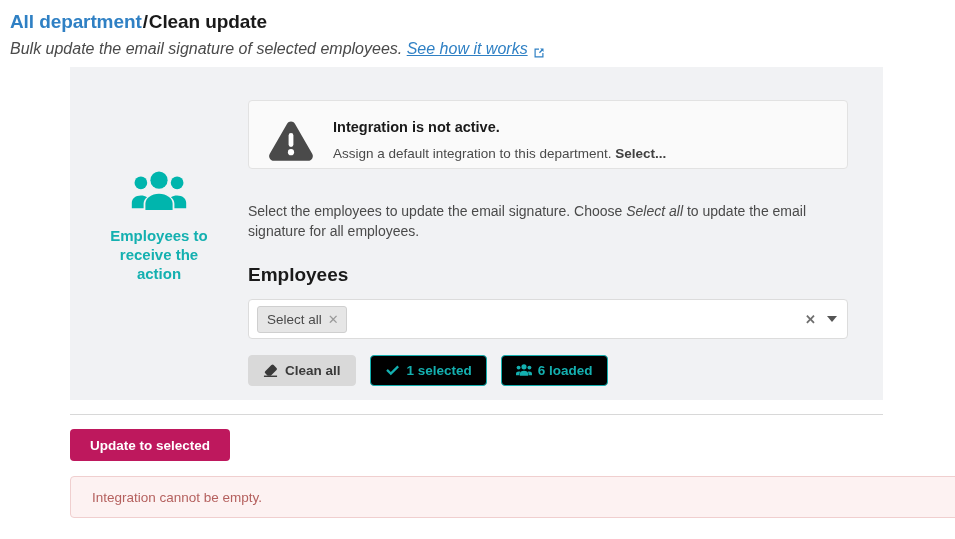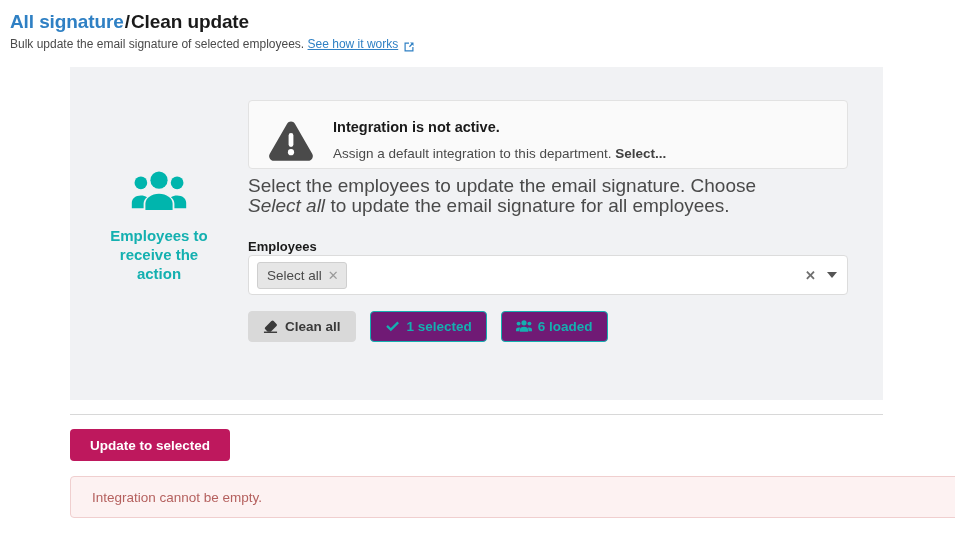--- a/index.html
+++ b/index.html
@@ -30,23 +30,25 @@
     text-decoration: none;
   }
   .crumb-sep {
     color: #1a1a1a;
     margin: 0 1px;
   }
   .crumb-current {
     color: #1a1a1a;
   }
   .subtitle {
-    font-size: 12px;
+    font-size: 16px;
     color: #4a4a4a;
     line-height: 20px;
+    margin-top: 5px;
+    font-style: italic;
   }
   .howto-link {
     color: #2f80c4;
     text-decoration: underline;
     display: inline-flex;
     align-items: center;
     gap: 5px;
   }
   .ext-icon {
     display: inline-block;
@@ -123,37 +125,37 @@
     margin-top: 7px;
   }
   .warn-body a {
     color: #404040;
     text-decoration: none;
     font-weight: bold;
   }
 
   
   .instructions {
-    font-size: 19px;
+    font-size: 14px;
     color: #4a4a4a;
     line-height: 20px;
-    margin-top: 7px;
+    margin-top: 32px;
     max-width: 560px;
   }
   .instructions i {
     font-style: italic;
   }
 
   
   .field-label {
-    font-size: 13px;
+    font-size: 19px;
     font-weight: bold;
     color: #1a1a1a;
     margin-top: 23px;
-    margin-bottom: 1px;
+    margin-bottom: 13px;
   }
   .multiselect {
     background: #ffffff;
     border: 1px solid #dcdcdc;
     border-radius: 4px;
     height: 38px;
     display: flex;
     align-items: center;
     padding: 0 10px 0 8px;
   }
@@ -209,21 +211,21 @@
     font-weight: bold;
     cursor: pointer;
     box-sizing: border-box;
   }
   .btn-clean {
     background: #d9d9d9;
     color: #3a3a3a;
     border: 1px solid #d9d9d9;
   }
   .btn-outline {
-    background: #701a75;
+    background: #000000;
     color: #14b0b0;
     border: 1px solid #14b0b0;
   }
   .btn-icon {
     width: 15px;
     height: 15px;
     display: inline-block;
   }
 
   
@@ -267,21 +269,21 @@
     padding-left: 21px;
     font-size: 13.5px;
     color: #b5615f;
   }
 </style>
 </head>
 <body>
 
 <div class="page-header">
   <div class="breadcrumb">
-    <a class="crumb-link" href="#">All signature</a><span class="crumb-sep">/</span><span class="crumb-current">Clean update</span>
+    <a class="crumb-link" href="#">All department</a><span class="crumb-sep">/</span><span class="crumb-current">Clean update</span>
   </div>
   <div class="subtitle">
     <span>Bulk update the email signature of selected employees.</span>
     <a class="howto-link" href="#">
         <span>See how it works</span>
         <span class="ext-icon"><svg viewBox="0 0 16 16" width="12" height="12">
             <path d="M2 2h6v1.6H3.6v8.8h8.8V8H14v6H2V2z" fill="#2f80c4"></path>
             <path d="M9.4 2H14v4.6l-1.6-1.6-3.2 3.2L8 6.9l3.2-3.2L9.4 2z" fill="#2f80c4"></path>
           </svg></span>
       </a>

